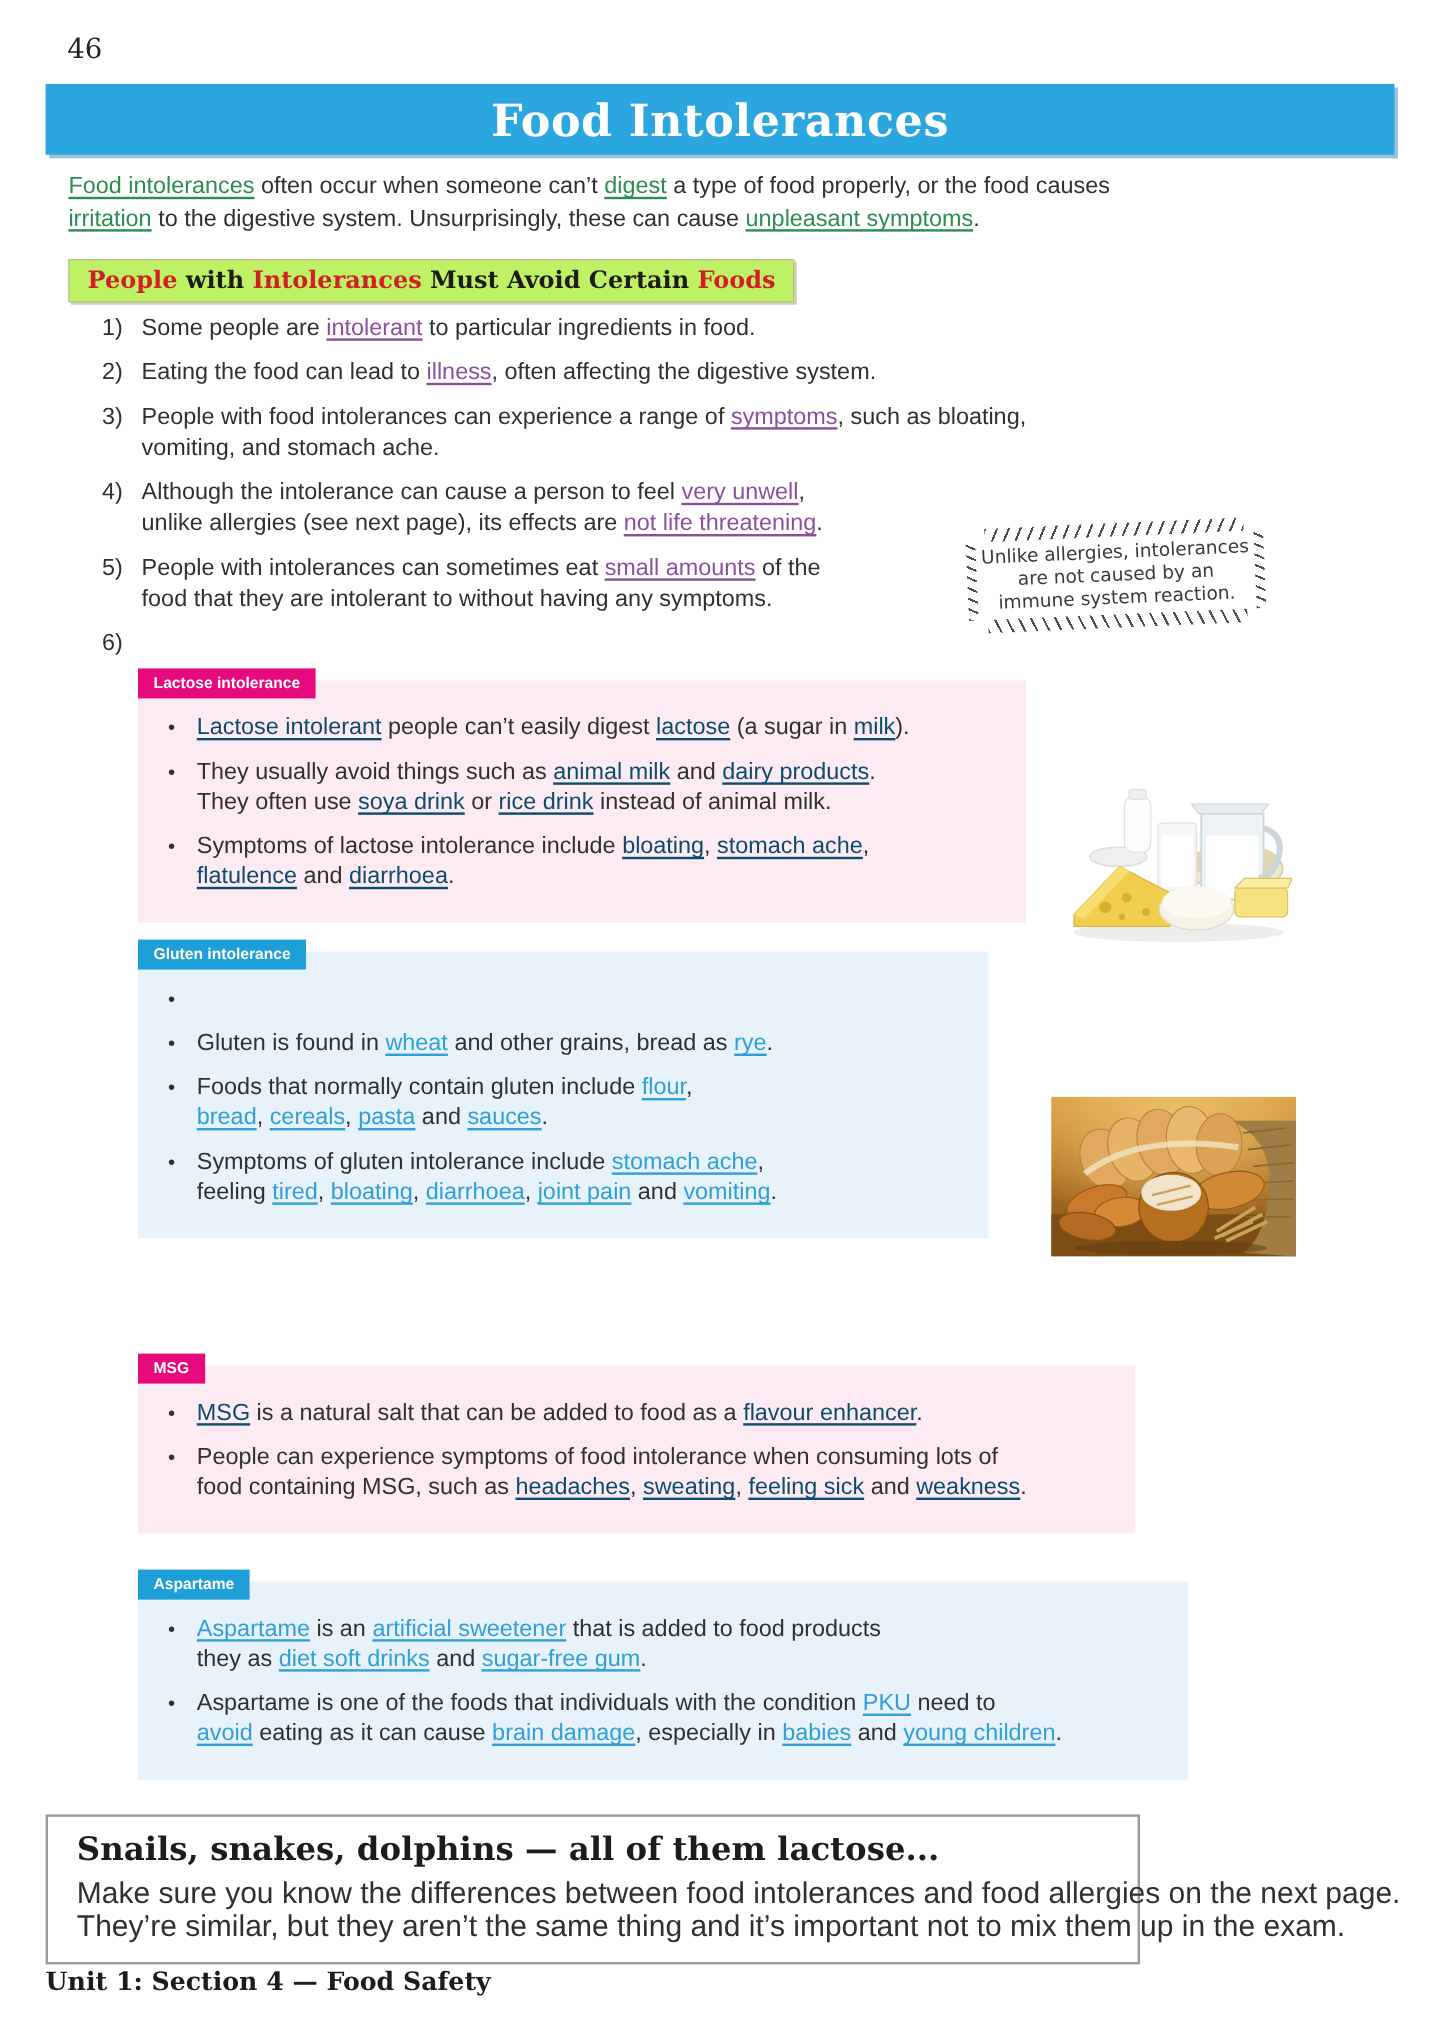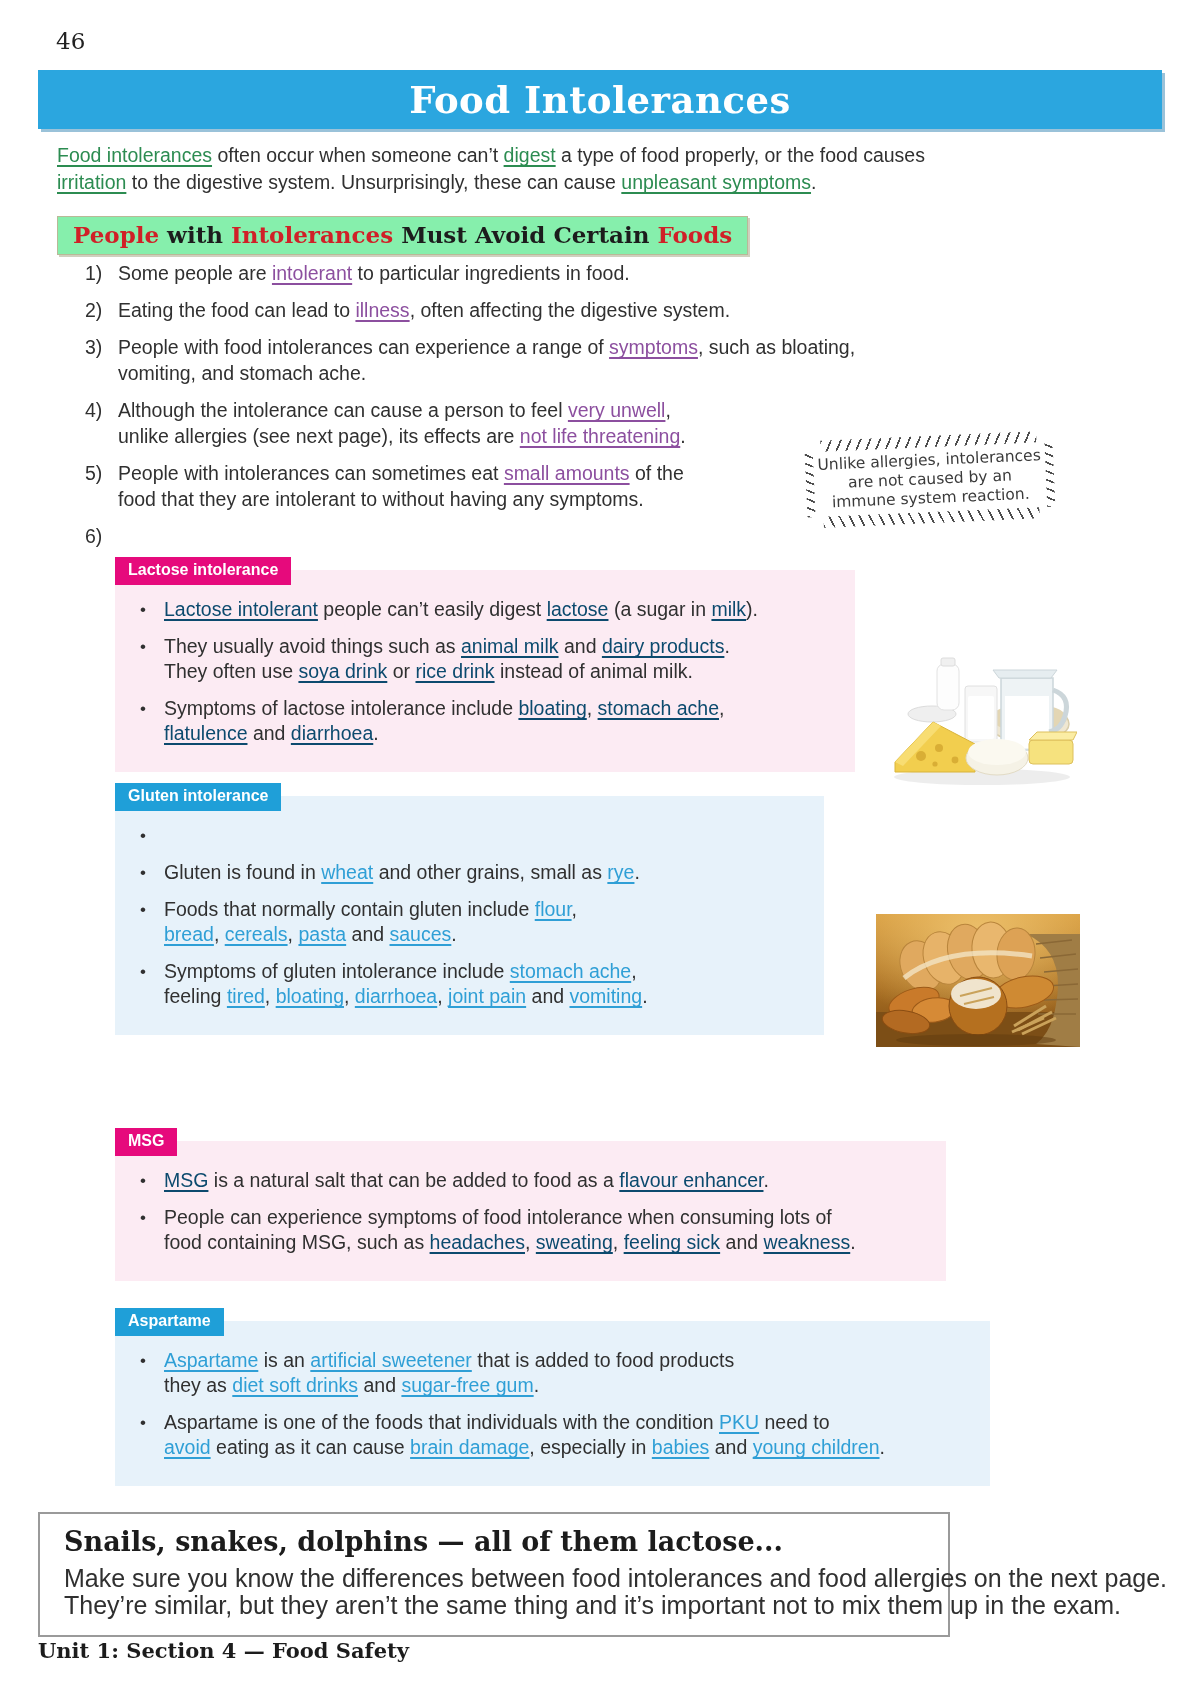--- a/index.html
+++ b/index.html
@@ -9,22 +9,22 @@
 
   .page-number{position:absolute;left:56px;top:28px;font-family:"DejaVu Serif",serif;
                font-size:23px;color:#222;}
 
   .title-bar{position:absolute;left:38px;top:70px;width:1124px;height:59px;background:#2BA6DF;
              box-shadow:3px 3px 0 rgba(30,120,170,.45);display:flex;align-items:center;justify-content:center;}
   .title-bar h1{margin:0;color:#ffffff;font-size:37px;letter-spacing:.5px;}
 
   .intro{position:absolute;left:57px;top:142px;font-size:19.5px;line-height:27px;}
 
-  .heading-box{position:absolute;left:57px;top:216px;background:#86efac;border:1px solid #b9b998;
-               box-shadow:2px 2px 0 rgba(150,150,110,.45);padding:4px 15px 6px;font-size:23px;white-space:nowrap;text-align:center;}
+  .heading-box{position:absolute;left:57px;top:216px;background:#bef264;border:1px solid #b9b998;
+               box-shadow:2px 2px 0 rgba(150,150,110,.45);padding:4px 15px 6px;font-size:20px;white-space:nowrap;text-align:center;}
   .c-red{color:#D02027;} .c-black{color:#1c1c1c;}
 
   .numlist{position:absolute;left:85px;top:260px;font-size:19.5px;}
   .nrow{display:flex;margin-bottom:11px;}
   .nnum{width:33px;flex:0 0 33px;line-height:26px;}
   .ncontent{line-height:26px;}
 
   .rline{white-space:nowrap;}
 
   .lnk{text-decoration:underline;text-decoration-thickness:1.5px;text-underline-offset:3px;text-decoration-skip-ink:none;}
@@ -38,21 +38,21 @@
   .tick-h{height:11px;margin:0 16px;
           background:repeating-linear-gradient(115deg,#4d4d4d 0 1.7px,transparent 1.7px 9px);}
   .tick-h.bottom{background:repeating-linear-gradient(65deg,#4d4d4d 0 1.7px,transparent 1.7px 9px);}
   .note-mid{display:flex;align-items:stretch;}
   .tick-v{width:11px;background:repeating-linear-gradient(25deg,#4d4d4d 0 1.7px,transparent 1.7px 8px);}
   .note-text{flex:1;text-align:center;font-size:15.5px;line-height:19px;color:#3a3a3a;padding:4px 4px;
              font-family:"DejaVu Sans",sans-serif;}
 
   .section{position:absolute;}
   .tab{display:inline-block;position:relative;z-index:2;color:#fff;font-weight:bold;
-       font-size:16px;padding:4px 13px 6px;}
+       font-size:13px;padding:4px 13px 6px;}
   .tab.pink{background:#E60A7C;}
   .tab.blue{background:#1F9FD8;}
   .panel{margin-top:-15px;padding:27px 18px 14px 25px;}
   .panel.pink{background:#FCEBF3;}
   .panel.blue{background:#E7F2FA;}
   .brow{display:flex;margin-bottom:12px;font-size:19.5px;}
   .bdot{width:24px;flex:0 0 24px;line-height:25px;font-size:17px;}
   .bcontent{line-height:25px;}
 
   .photo{position:absolute;}
@@ -195,21 +195,21 @@
 
   <div class="section" style="left:115px;top:783px;width:709px;">
     <span class="tab blue">Gluten intolerance</span>
     <div class="panel blue">
         <div class="brow">
           <span class="bdot">•</span>
         </div>
         <div class="brow">
           <span class="bdot">•</span>
           <div class="bcontent">
-            <div class="rline"><span>Gluten is found in </span><span class="lnk u-blue">wheat</span><span> and other grains, small as </span><span class="lnk u-blue">rye</span><span>.</span></div>
+            <div class="rline"><span>Gluten is found in </span><span class="lnk u-blue">wheat</span><span> and other grains, bread as </span><span class="lnk u-blue">rye</span><span>.</span></div>
           </div>
         </div>
         <div class="brow">
           <span class="bdot">•</span>
           <div class="bcontent">
             <div class="rline"><span>Foods that normally contain gluten include </span><span class="lnk u-blue">flour</span><span>,</span></div>
             <div class="rline"><span class="lnk u-blue">bread</span><span>, </span><span class="lnk u-blue">cereals</span><span>, </span><span class="lnk u-blue">pasta</span><span> and </span><span class="lnk u-blue">sauces</span><span>.</span></div>
           </div>
         </div>
         <div class="brow">

